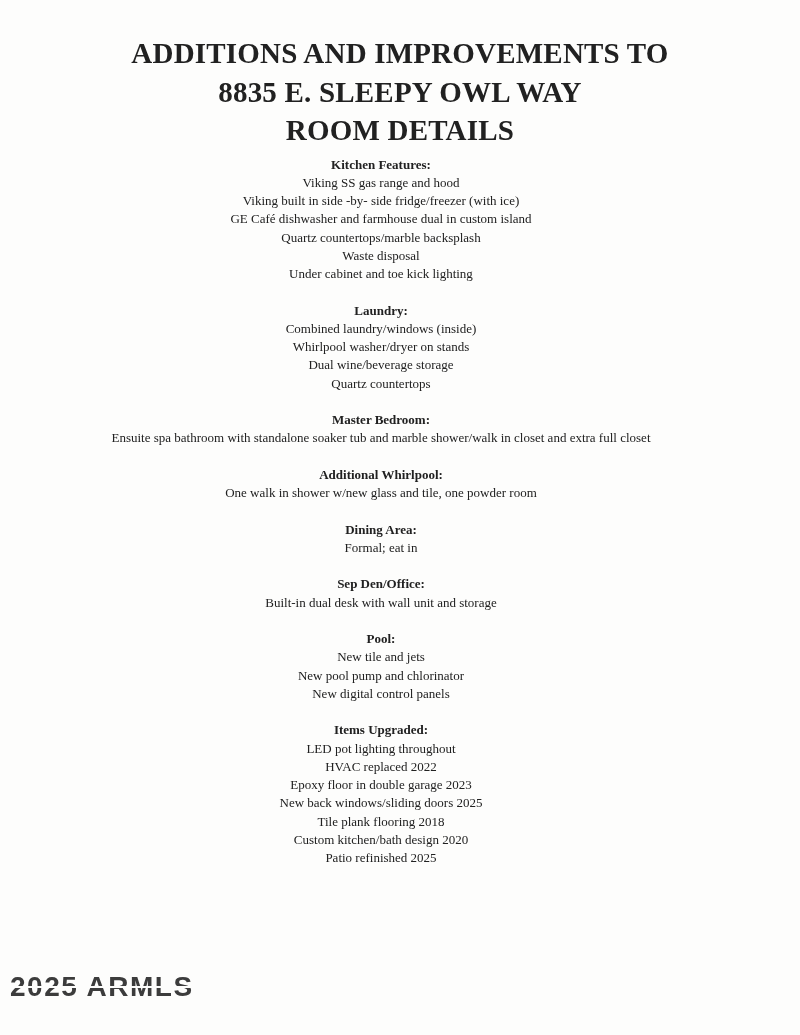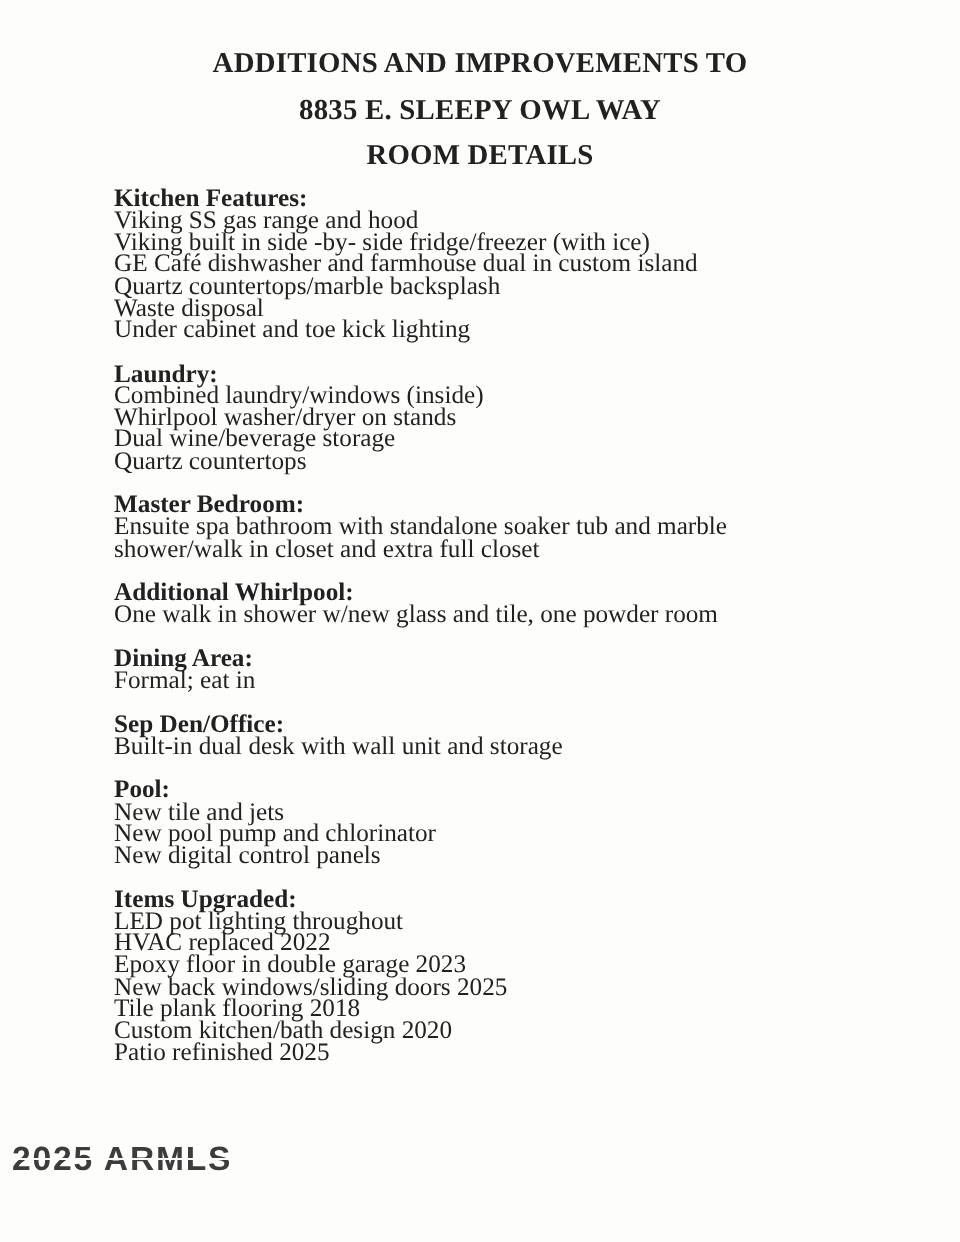--- a/index.html
+++ b/index.html
@@ -13,42 +13,43 @@
     color: var(--text-color, #212121);
   }
   .page {
     position: absolute;
     inset: 0;
   }
   .doc-title {
     margin-top: 34px;
     text-align: center;
     font-weight: bold;
-    font-size: 24px;
+    font-size: 29px;
     line-height: 38.5px;
     letter-spacing: 0.2px;
   }
   .doc-body {
     margin-left: 95px;
     margin-top: 6px;
     width: 572px;
-    font-size: 21px;
+    font-size: 13px;
     line-height: 18.25px;
+    text-align: center;
   }
   .section {
     margin-bottom: 18.25px;
   }
   .section-heading {
     font-weight: bold;
   }
   .feature-line { }
   .watermark {
     position: absolute;
     left: 10px;
-    top: 950px;
+    top: 971px;
     font-family: "Liberation Sans", sans-serif;
     font-size: 28px;
     font-weight: bold;
     letter-spacing: 1.5px;
     color: var(--watermark-color, #3c3c3c);
     
     -webkit-mask-image: linear-gradient(to bottom, #000 0 46%, transparent 46% 53%, #000 53% 100%);
     mask-image: linear-gradient(to bottom, #000 0 46%, transparent 46% 53%, #000 53% 100%);
   }
 </style>

